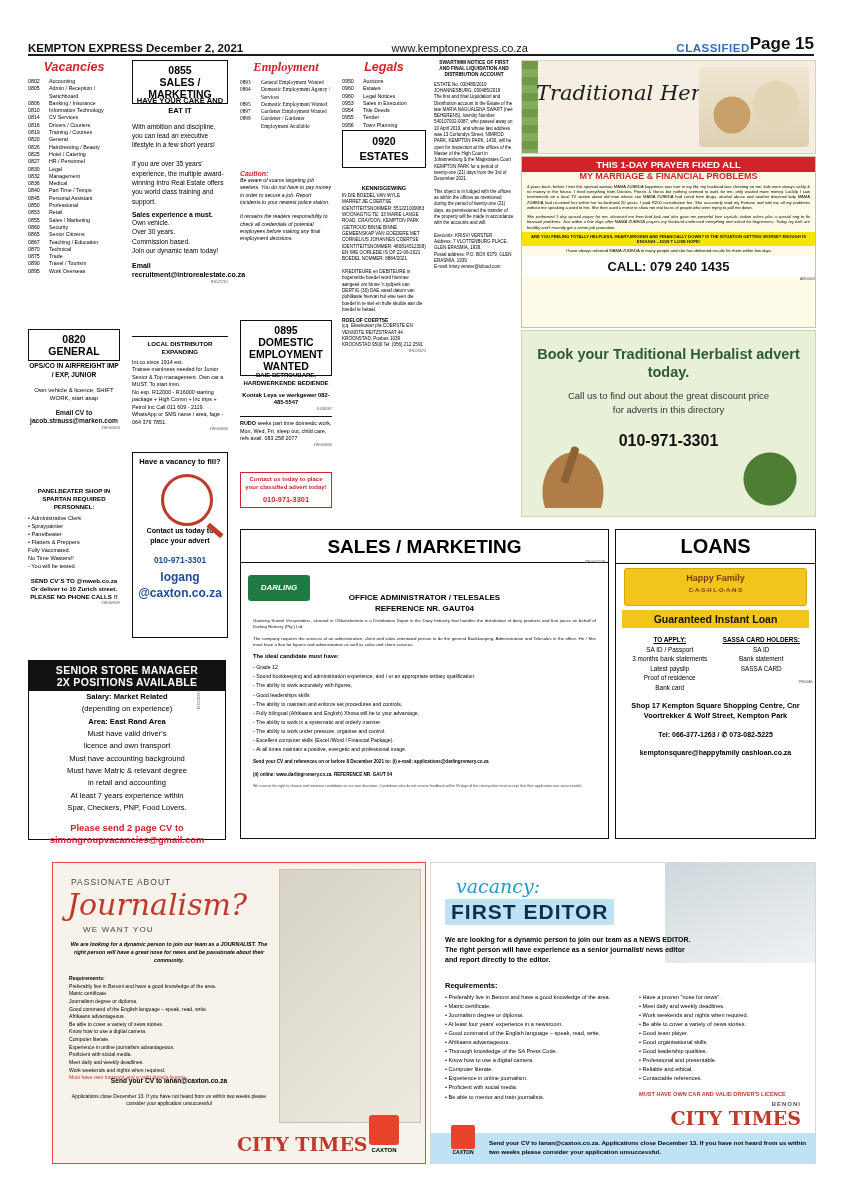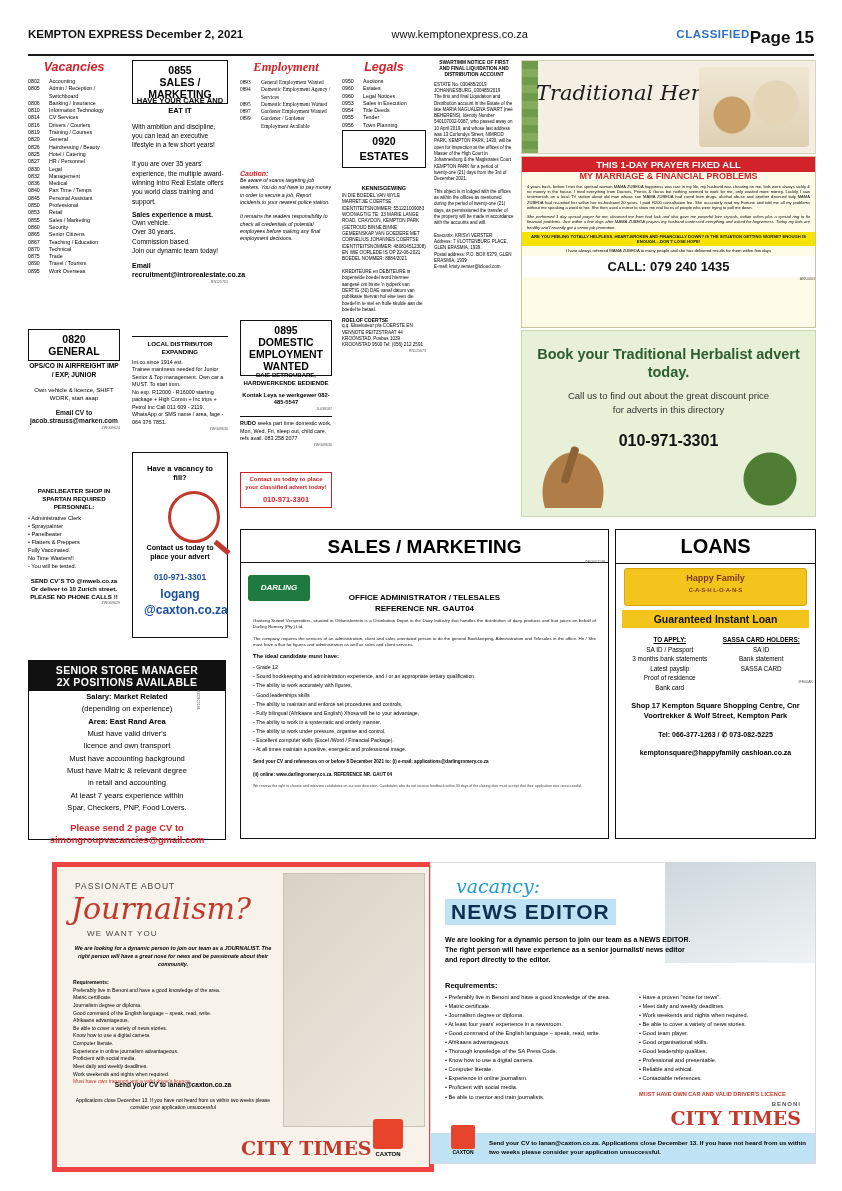--- a/index.html
+++ b/index.html
@@ -1,20 +1,20 @@
 <!DOCTYPE html>
 <html><head>
 <meta charset="utf-8">
 <style>
   html,body{margin:0;padding:0;}
   body{width:842px;height:1191px;background:#ffffff;font-family:"Liberation Sans",sans-serif;color:#000;}
   .page{position:relative;width:842px;height:1191px;overflow:hidden;}
 
   
-  .masthead{position:absolute;left:28px;top:28px;width:786px;height:26px;border-bottom:2px solid #1b1b1b;display:flex;align-items:flex-start;}
+  .masthead{position:absolute;left:28px;top:28px;width:786px;height:26px;border-bottom:2px solid #1b1b1b;display:flex;align-items:flex-end;}
   .mh-left{font-size:11.5px;font-weight:bold;color:#111;}
   .mh-center{flex:1;text-align:center;font-size:11px;color:#111;}
   .mh-class{font-size:11.5px;font-weight:bold;color:#2e6fc4;letter-spacing:.5px;}
   .mh-page{font-size:17px;font-weight:bold;color:#111;}
 
   
   .box{position:absolute;box-sizing:border-box;}
   .hdr{font-size:10.5px;font-weight:bold;text-align:center;line-height:1.15;}
 
   
@@ -69,21 +69,21 @@
   
   .loansbox{position:absolute;left:615px;top:529px;width:199px;height:308px;border:1px solid #111;}
   .loansbox h2{margin:0;text-align:center;font-size:20px;font-weight:bold;padding:5px 0;}
   .happy{margin:4px 8px;height:38px;background:#f3c51c;border:1px solid #d8a800;border-radius:3px;text-align:center;color:#7a3b10;font-weight:bold;font-size:9px;line-height:1.25;padding-top:4px;box-sizing:border-box;}
   .gtbar{background:#f3c51c;color:#111;font-weight:bold;font-size:10.5px;text-align:center;padding:3px 0;margin:3px 6px;}
   .twocol{display:flex;font-size:6.4px;line-height:1.5;padding:4px 8px;}
   .twocol>div{flex:1;text-align:center;}
   .shopinfo{font-size:7.4px;text-align:center;line-height:1.45;padding:4px 8px;font-weight:bold;}
 
   
-  .journ{position:absolute;left:52px;top:862px;width:372px;height:300px;background:#f7f2ea;border:5px solid #ef4444;overflow:hidden;}
+  .journ{position:absolute;left:52px;top:862px;width:372px;height:300px;background:#f7f2ea;border:1px solid #ef4444;overflow:hidden;}
   .journ .pass{position:absolute;left:18px;top:14px;font-size:8.5px;letter-spacing:1px;color:#444;}
   .journ .jt{position:absolute;left:14px;top:24px;font-family:"DejaVu Serif",serif;font-style:italic;font-size:30px;color:#c0392b;}
   .journ .want{position:absolute;left:30px;top:62px;font-size:8px;letter-spacing:1.2px;color:#444;}
   .journ .blurb{position:absolute;left:16px;top:78px;width:200px;font-size:5.4px;line-height:1.45;font-style:italic;font-weight:bold;text-align:center;}
   .journ .reqs{position:absolute;left:16px;top:112px;width:200px;font-size:5.1px;line-height:1.5;}
   .journ .redline{color:#c0392b;font-size:5.1px;}
   .journ .send{position:absolute;left:16px;top:214px;width:200px;text-align:center;font-size:6.6px;font-weight:bold;}
   .journ .close{position:absolute;left:16px;top:230px;width:200px;text-align:center;font-size:5px;line-height:1.4;}
   .papers{position:absolute;right:4px;top:6px;width:140px;height:252px;background:linear-gradient(135deg,#d8d2c6,#efeae0);border:1px solid #c9c2b4;}
   .ct{position:absolute;left:184px;bottom:8px;font-family:"DejaVu Serif",serif;font-weight:bold;font-size:19px;color:#c0392b;}
@@ -302,21 +302,21 @@
   </div>
 
   <div class="box" style="left:132px;top:336px;width:96px;border-top:1px solid #111;padding-top:3px;">
     <div class="ctr b" style="font-size:6.2px;line-height:1.25;white-space:pre-line;">LOCAL DISTRIBUTOR EXPANDING</div>
     <div style="font-size:5.4px;line-height:1.4;margin-top:3px;white-space:pre-line;">Int.co.since 1914 est.
 Trainee manIness needed for Junior Senior &amp; Top management. Own car a MUST. To start imm.
 No exp. R12000 - R16000 starting package + High Comm + Inc trips + Petrol Inc Call 011 609 - 2119. WhatsApp or SMS name / area, fage - 064 376 7851.</div>
     <div class="codestamp">ZWG09630</div>
   </div>
 
-  <div class="box outline" style="left:132px;top:452px;width:96px;height:186px;padding:11px;">
+  <div class="box outline" style="left:132px;top:452px;width:96px;height:186px;padding:4px;">
     <div class="ctr b" style="font-size:7.6px;line-height:1.25;">Have a vacancy to fill?</div>
     <div style="position:relative;height:56px;margin-top:4px;">
       <div class="mag" style="left:24px;top:4px;"></div>
     </div>
     <div class="ctr b" style="font-size:7.2px;line-height:1.3;">Contact us today to place your advert</div>
     <div class="ctr b" style="font-size:8.4px;color:#1a4fa0;margin-top:10px;">010-971-3301</div>
     <div class="ctr b" style="font-size:12px;color:#1a4fa0;line-height:1.35;margin-top:4px;white-space:pre-line;">logang @caxton.co.za</div>
   </div>
 
   <div class="box" style="left:240px;top:60px;width:92px;font-family:Liberation Serif, serif;">
@@ -553,21 +553,21 @@
     <div class="ct">CITY TIMES</div>
     <div class="caxton">
       <div class="sq"></div>
       <div class="lbl">CAXTON</div>
     </div>
   </div>
 
   <div class="vac">
     <div class="deskimg"></div>
     <div class="vlabel">vacancy:</div>
-    <div class="nhead">NEWS EDITOR</div>
+    <div class="nhead">FIRST EDITOR</div>
     <div class="intro">We are looking for a dynamic person to join our team as a NEWS EDITOR. The right person will have experience as a senior journalist/ news editor and report directly to the editor.</div>
     <div class="reqh">Requirements:</div>
     <div class="lcol">
       <div>• Preferably live in Benoni and have a good knowledge of the area.</div>
       <div>• Matric certificate.</div>
       <div>• Journalism degree or diploma.</div>
       <div>• At least four years' experience in a newsroom.</div>
       <div>• Good command of the English language – speak, read, write.</div>
       <div>• Afrikaans advantageous.</div>
       <div>• Thorough knowledge of the SA Press Code.</div>

